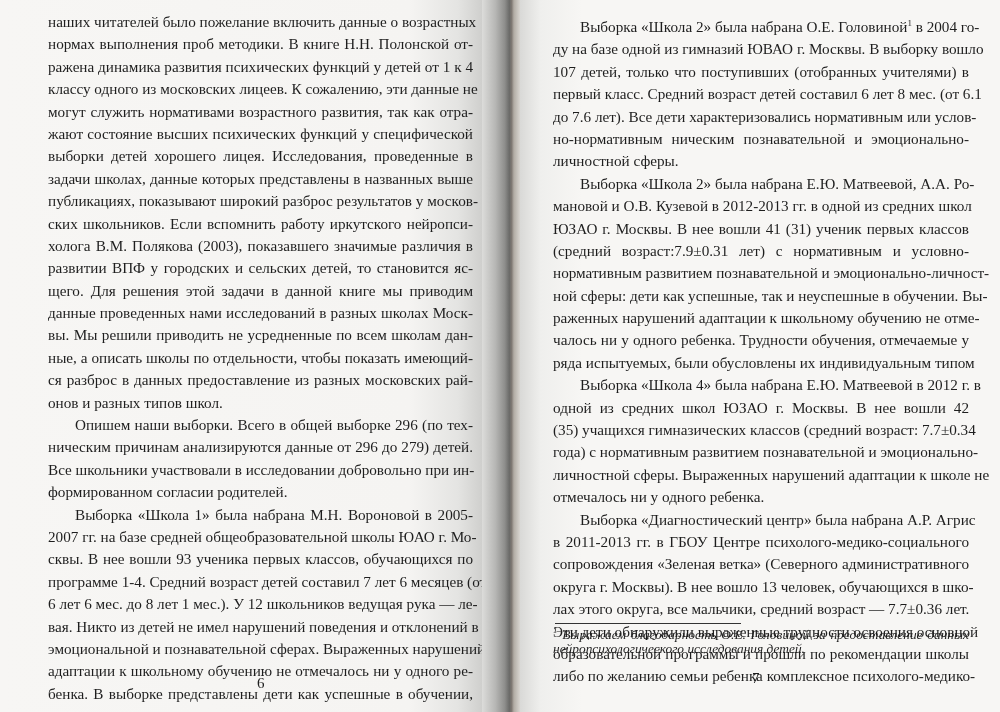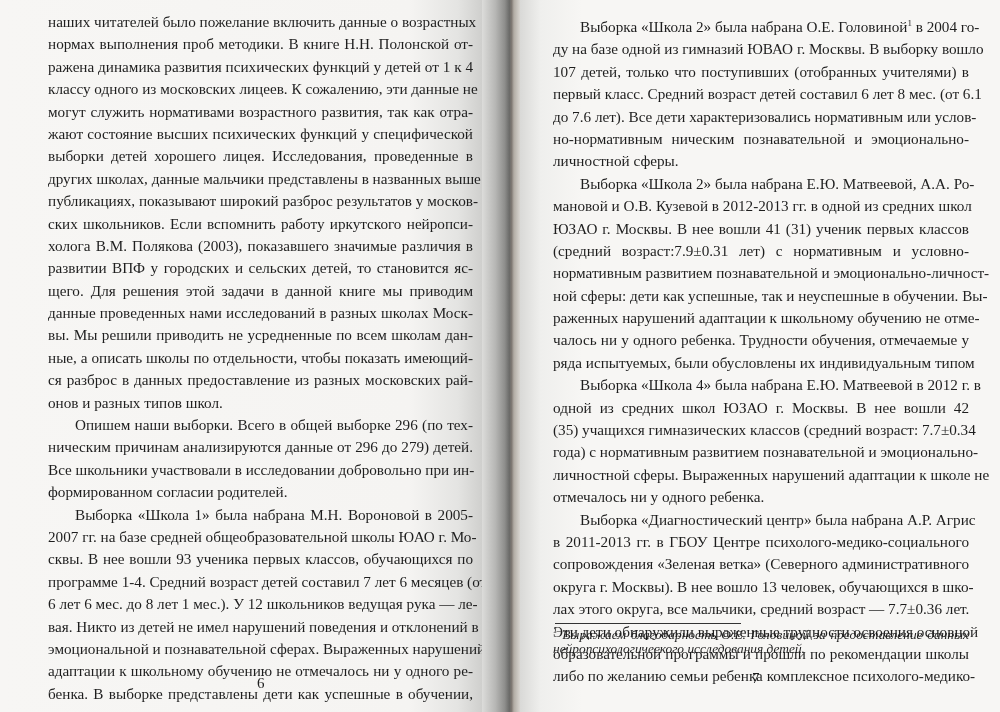--- a/index.html
+++ b/index.html
@@ -35,21 +35,21 @@
 
 <div class="page page-left">
   <div class="text" id="left-text">
       <span class="line">наших читателей было пожелание включить данные о возрастных</span>
       <span class="line">нормах выполнения проб методики. В книге Н.Н. Полонской от-</span>
       <span class="line">ражена динамика развития психических функций у детей от 1 к 4</span>
       <span class="line">классу одного из московских лицеев. К сожалению, эти данные не</span>
       <span class="line">могут служить нормативами возрастного развития, так как отра-</span>
       <span class="line">жают состояние высших психических функций у специфической</span>
       <span class="line">выборки детей хорошего лицея. Исследования, проведенные в</span>
-      <span class="line">других школах, данные мальчики представлены в названных выше</span>
+      <span class="line">задачи школах, данные которых представлены в названных выше</span>
       <span class="line">публикациях, показывают широкий разброс результатов у москов-</span>
       <span class="line">ских школьников. Если вспомнить работу иркутского нейропси-</span>
       <span class="line">холога В.М. Полякова (2003), показавшего значимые различия в</span>
       <span class="line">развитии ВПФ у городских и сельских детей, то становится яс-</span>
       <span class="line">щего. Для решения этой задачи в данной книге мы приводим</span>
       <span class="line">данные проведенных нами исследований в разных школах Моск-</span>
       <span class="line">вы. Мы решили приводить не усредненные по всем школам дан-</span>
       <span class="line">ные, а описать школы по отдельности, чтобы показать имеющий-</span>
       <span class="line">ся разброс в данных предоставление из разных московских рай-</span>
       <span class="line last">онов и разных типов школ.</span>

